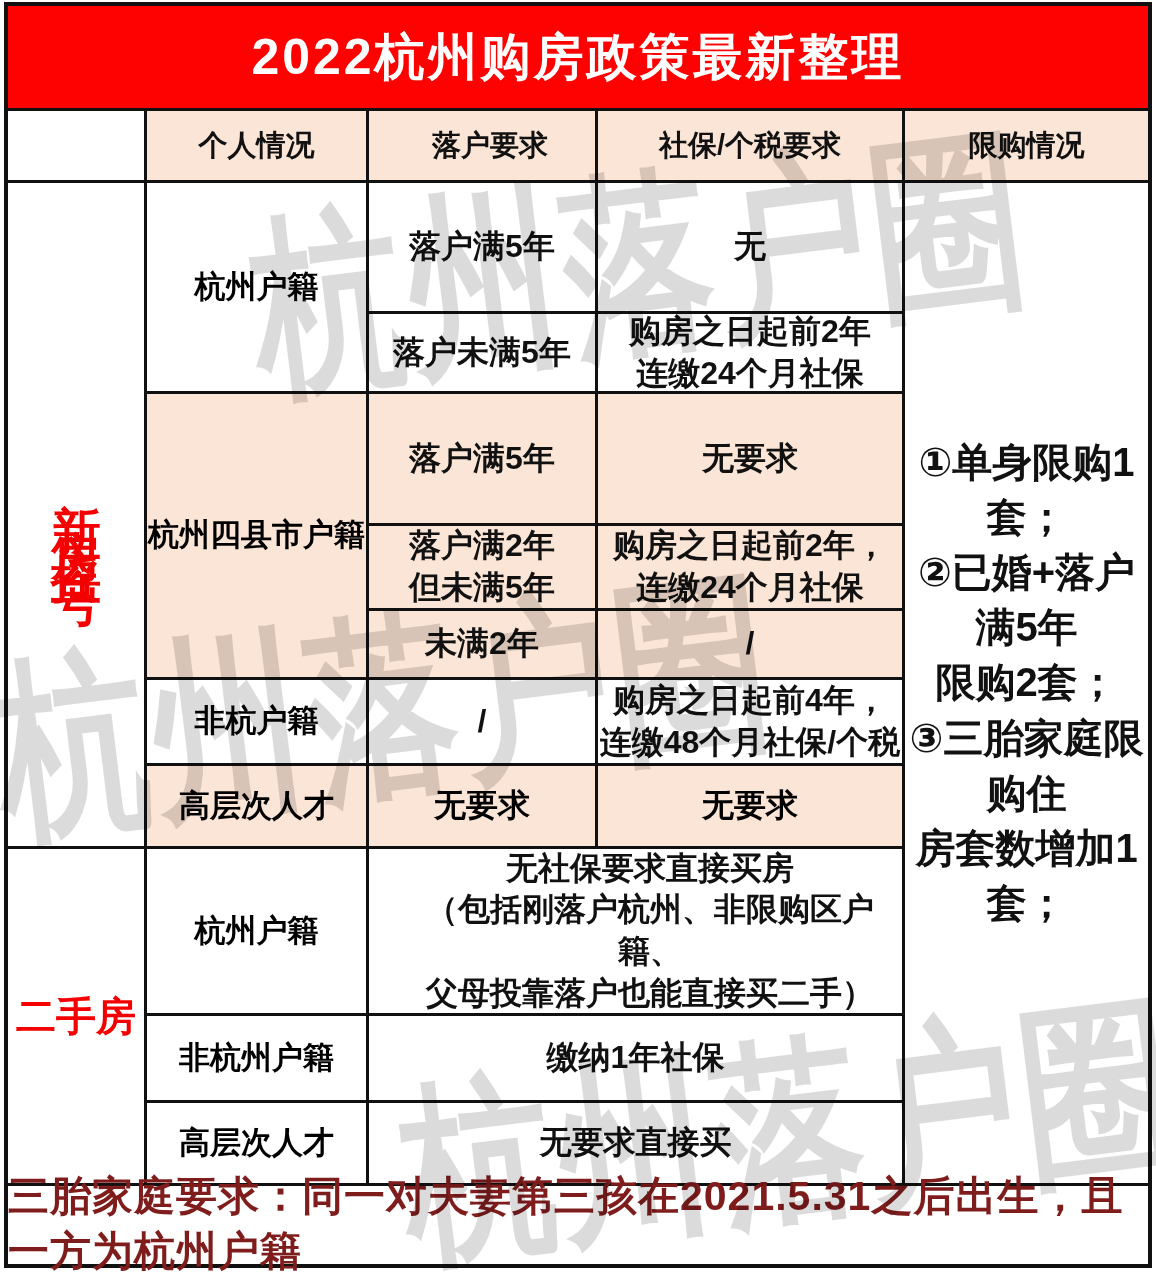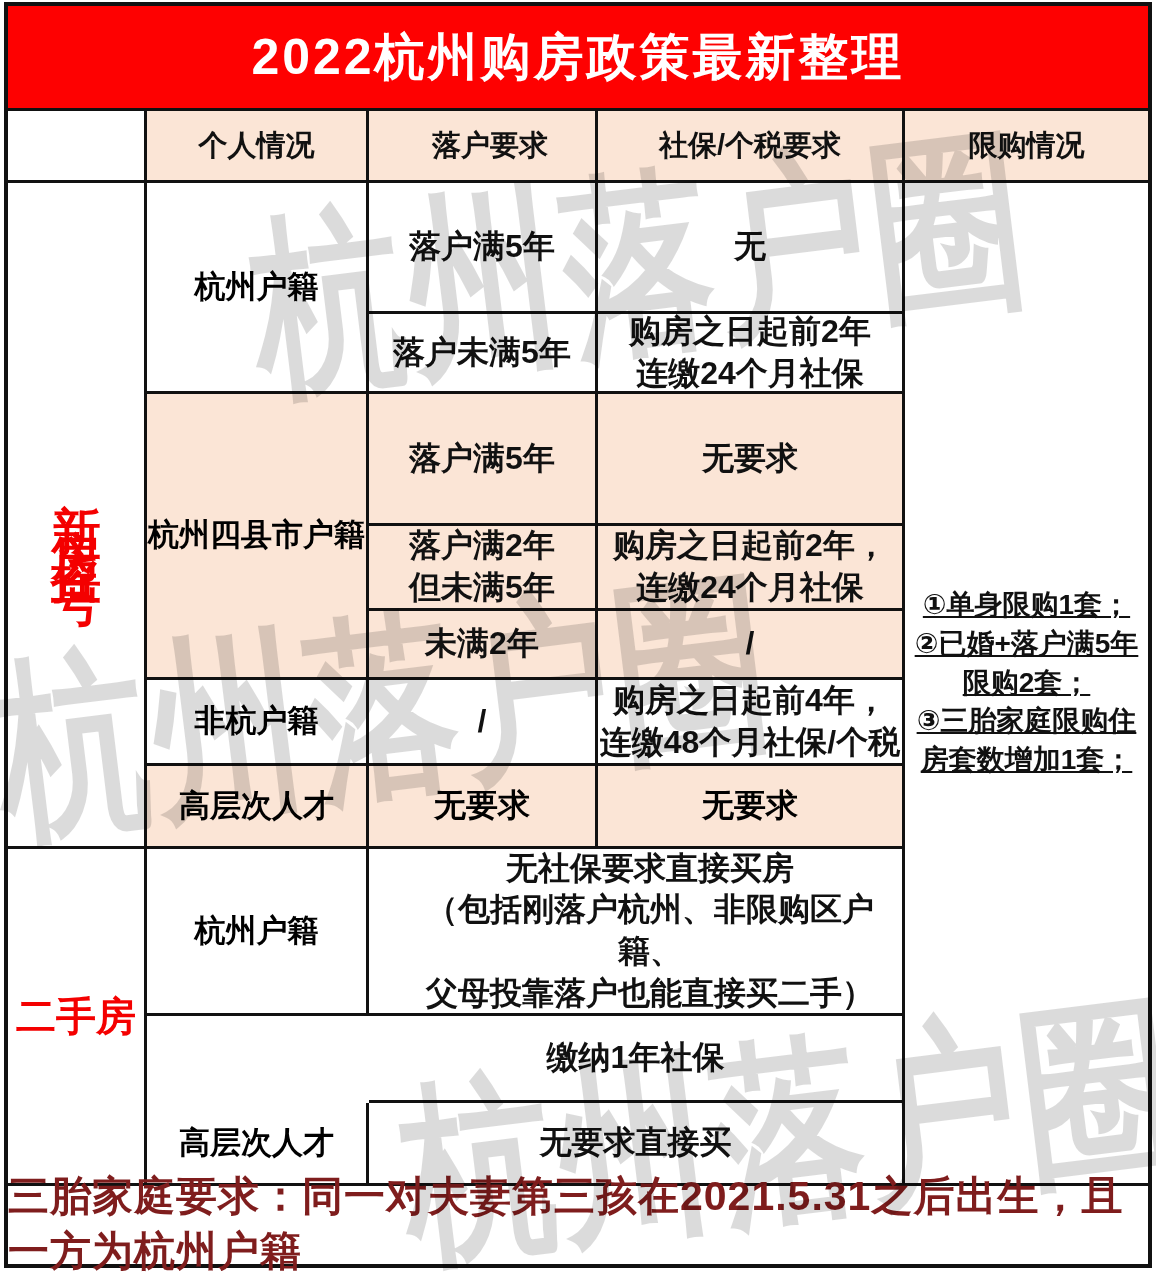--- a/index.html
+++ b/index.html
@@ -29,21 +29,21 @@
   .peach{background:#fbe5d6;}
   .redtext{color:#000000;}
   .noright{border-right:none;}
   .hdr{font-size:29px;}
   .label{font-size:31px;}
   .vlabel{
     writing-mode:vertical-rl;text-orientation:upright;
     font-size:50px;letter-spacing:26px;color:#f40000;
   }
   .shlabel{font-size:40px;color:#f40000;text-align:center;}
-  .limitcell{font-size:28px;line-height:1.38;text-decoration:underline;}
+  .limitcell{font-size:40px;line-height:1.38;}
   .footer{
     height:75px;display:flex;align-items:center;justify-content:center;
     color:#7f1d1d;font-size:41px;letter-spacing:1px;
   }
   .wm{
     position:absolute;z-index:5;pointer-events:none;white-space:nowrap;
     font-family:"DejaVu Serif","Liberation Serif",serif;font-weight:700;
     font-size:150px;letter-spacing:6px;color:rgba(0,0,0,0.14);
     transform:rotate(-7deg) scaleY(1.3);transform-origin:left top;
   }
@@ -105,20 +105,21 @@
 ②已婚+落户满5年
 限购2套；
 ③三胎家庭限购住
 房套数增加1套；</div>
 
       <div class="c label redtext" style="grid-area:9/2/10/3;">杭州户籍</div>
       <div class="c" style="grid-area:9/3/10/5;padding-left:29px;">无社保要求直接买房
 （包括刚落户杭州、非限购区户籍、
 父母投靠落户也能直接买二手）</div>
 
+      <div class="c label redtext" style="grid-area:10/2/11/3;">非杭州户籍</div>
       <div class="c" style="grid-area:10/3/11/5;">缴纳1年社保</div>
 
       <div class="c label redtext" style="grid-area:11/2/12/3;">高层次人才</div>
       <div class="c" style="grid-area:11/3/12/5;">无要求直接买</div>
 
     </div>
 
     <div class="footer">三胎家庭要求：同一对夫妻第三孩在2021.5.31之后出生，且一方为杭州户籍</div>
 
   </div>

